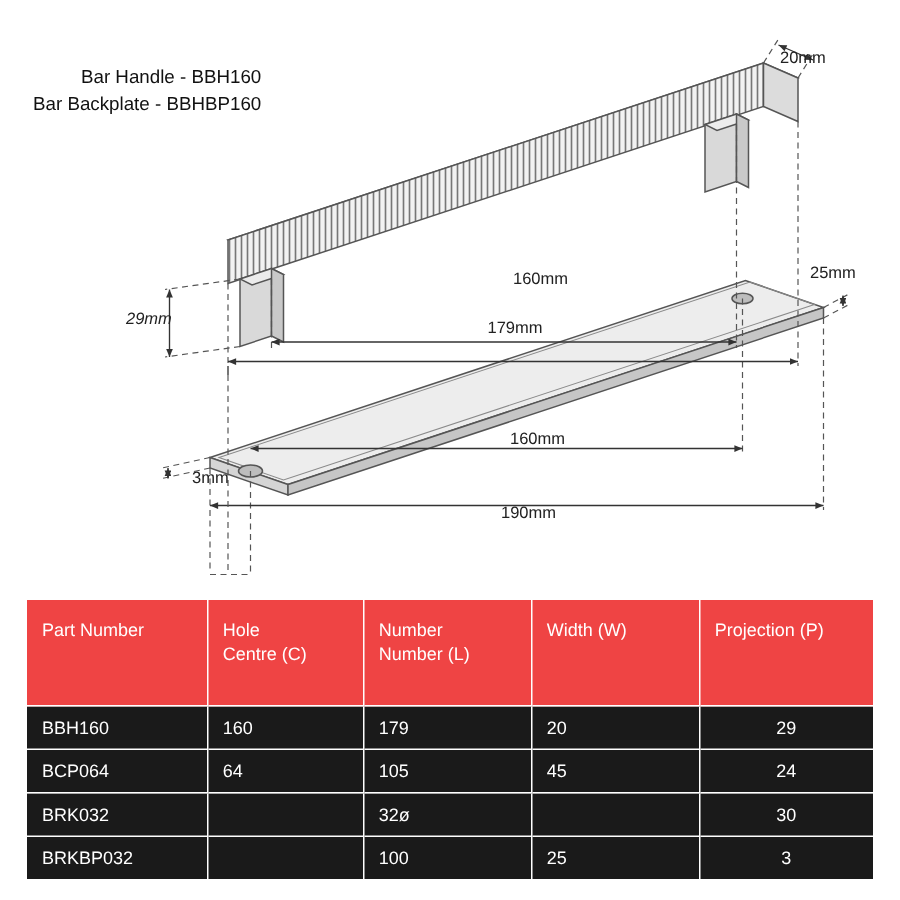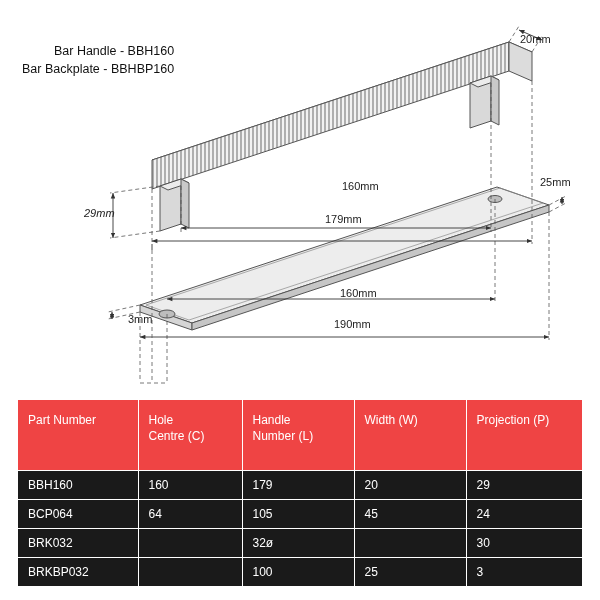--- a/index.html
+++ b/index.html
@@ -48,21 +48,21 @@
   thead th:last-child{border-right:none;}
   tbody td{
     background:#1a1a1a;
     color:#ffffff;
     font-size:12px;
     padding:7px 10px;
     border-right:1px solid #ffffff;
     border-top:1px solid #ffffff;
     vertical-align:middle;
   }
-  tbody td:last-child{border-right:none;}
+  tbody td:last-child{border-right:none;text-align:center;}
   col.c0{width:120px;}
   col.c1{width:104px;}
   col.c2{width:112px;}
   col.c3{width:112px;}
   col.c4{width:116px;}
 </style>
 </head>
 <body>
 
 <div class="title-block">
@@ -147,42 +147,42 @@
   </g>
 </svg>
 
 <div class="dim-label" style="left:520px;top:33px;">20mm</div>
 <div class="dim-label" style="left:540px;top:176px;">25mm</div>
 <div class="dim-label" style="left:84px;top:207px;font-style:italic;">29mm</div>
 <div class="dim-label" style="left:88px;top:313px;margin-left:40px;">3mm</div>
 <div class="dim-label" style="left:342px;top:180px;">160mm</div>
 <div class="dim-label" style="left:325px;top:213px;">179mm</div>
 <div class="dim-label" style="left:340px;top:287px;">160mm</div>
-<div class="dim-label" style="left:334px;top:318px;text-align:right;">190mm</div>
+<div class="dim-label" style="left:334px;top:336px;text-align:right;">190mm</div>
 
 <div class="table-wrap">
   <table>
     <colgroup>
       <col class="c0">
         <col class="c1">
         <col class="c2">
         <col class="c3">
         <col class="c4">
     </colgroup>
     <thead>
       <tr>
         <th>
           <span>Part Number</span>
         </th>
         <th>
           <span>Hole</span><br>
           <span>Centre (C)</span>
         </th>
         <th>
-          <span>Handle</span><br>
+          <span>Number</span><br>
           <span>Number (L)</span>
         </th>
         <th>
           <span>Width (W)</span>
         </th>
         <th>
           <span>Projection (P)</span>
         </th>
       </tr>
     </thead>

